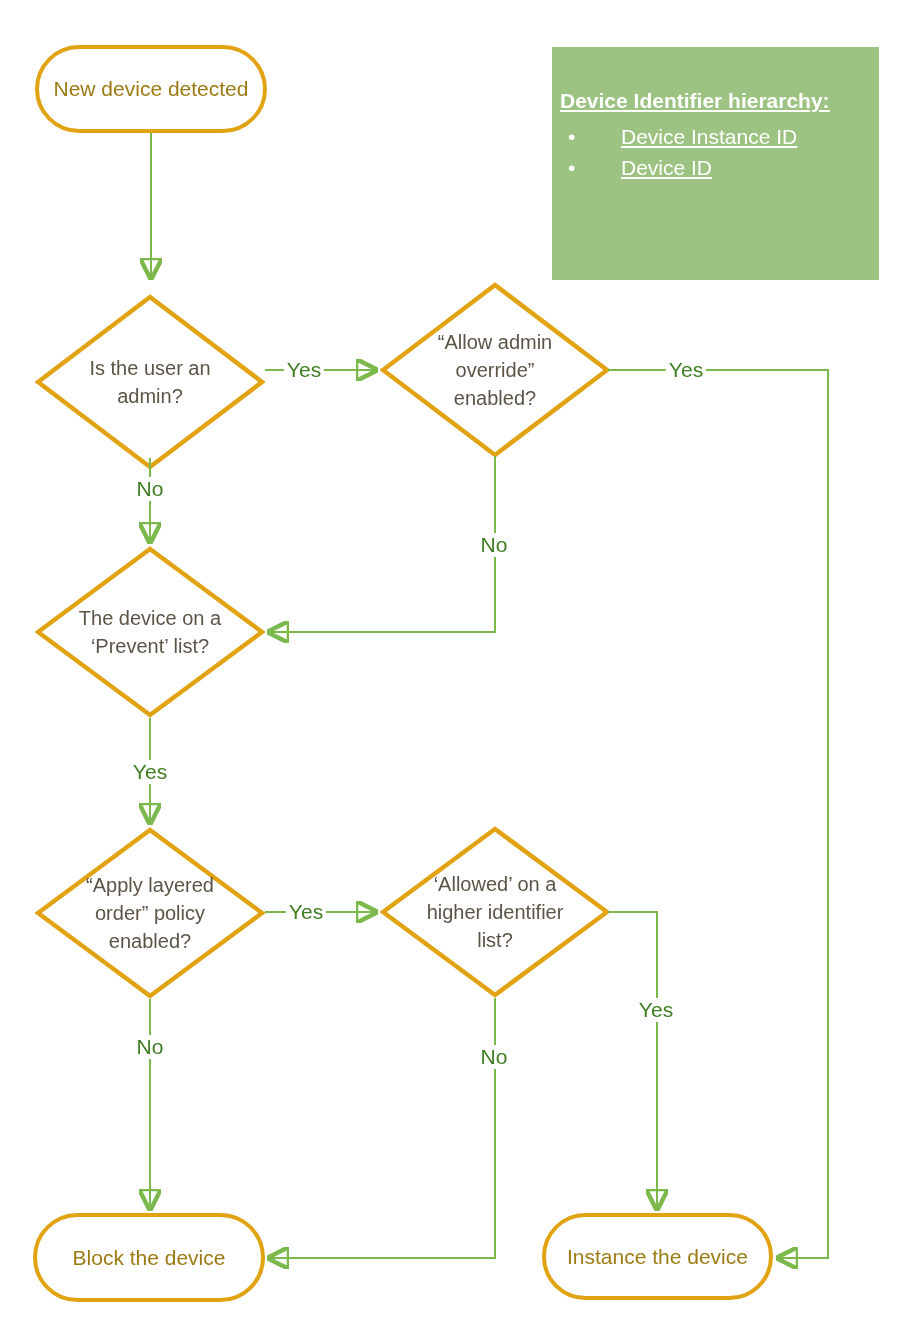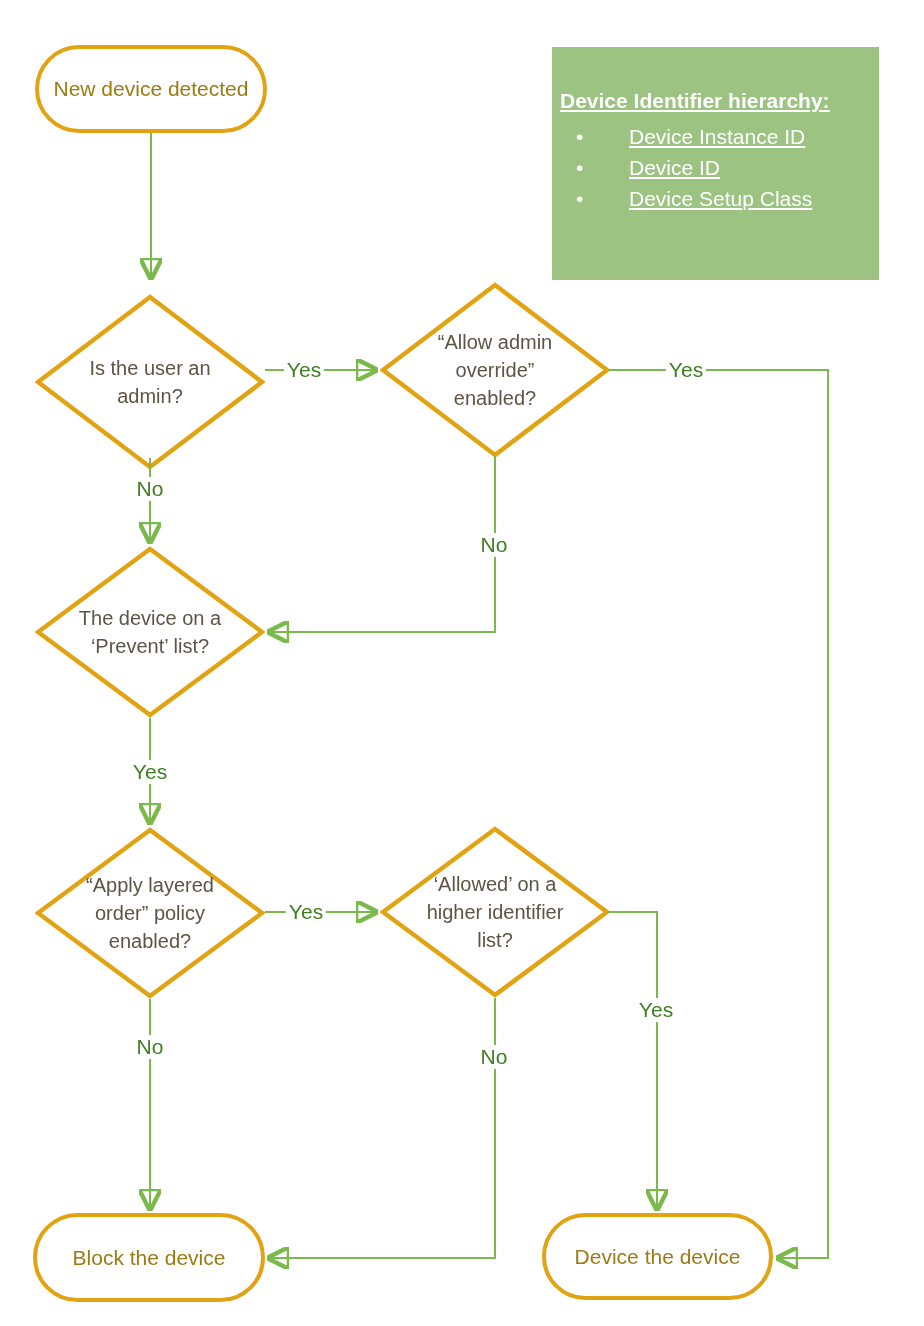--- a/index.html
+++ b/index.html
@@ -62,21 +62,21 @@
     text-decoration: underline;
   }
   .legend-title {
     font-weight: bold;
     text-decoration: underline;
     font-size: 21px;
     margin: 0 0 8px 0;
   }
   .legend ul {
     list-style: none;
-    margin: 8px;
+    margin: 0;
     padding: 0;
   }
   .legend li {
     position: relative;
     padding-left: 61px;
     font-size: 21px;
     line-height: 31px;
   }
   .legend li::before {
     content: "\2022";
@@ -117,21 +117,21 @@
 
   <div class="terminal" style="left:35px; top:45px; width:232px; height:88px;">
     <span>New device detected</span>
   </div>
 
   <div class="terminal" style="left:33px; top:1213px; width:232px; height:89px;justify-content:center;">
     <span>Block the device</span>
   </div>
 
   <div class="terminal" style="left:542px; top:1213px; width:231px; height:87px;">
-    <span>Device the device</span>
+    <span>Instance the device</span>
   </div>
 
   <div class="decision" style="left:35px; top:294px; width:230px; height:176px;">
     <svg width="230" height="176">
       <polygon points="115,3 227,88 115,173 3,88" fill="#ffffff" stroke="#E2A313" stroke-width="4.5"></polygon>
     </svg>
     <div class="dtext">Is the user an
 admin?</div>
   </div>
 
@@ -168,21 +168,20 @@
     <div class="dtext">‘Allowed’ on a
 higher identifier
 list?</div>
   </div>
 
   <div class="legend">
     <div class="legend-title">Device Identifier hierarchy:</div>
     <ul>
       <li>Device Instance ID</li>
       <li>Device ID</li>
-      <li>Device Setup Class</li>
     </ul>
   </div>
 
   <svg class="edges" width="924" height="1326">
     <defs>
       <marker id="arrow" viewBox="0 0 10 10" refX="9.5" refY="5" markerWidth="11" markerHeight="11" orient="auto">
         <path d="M0,0 L10,5 L0,10 Z" fill="#4DA630" stroke="none"></path>
       </marker>
     </defs>
     <path d="M151 133 L151 279" marker-end="url(#arrow)"></path>

